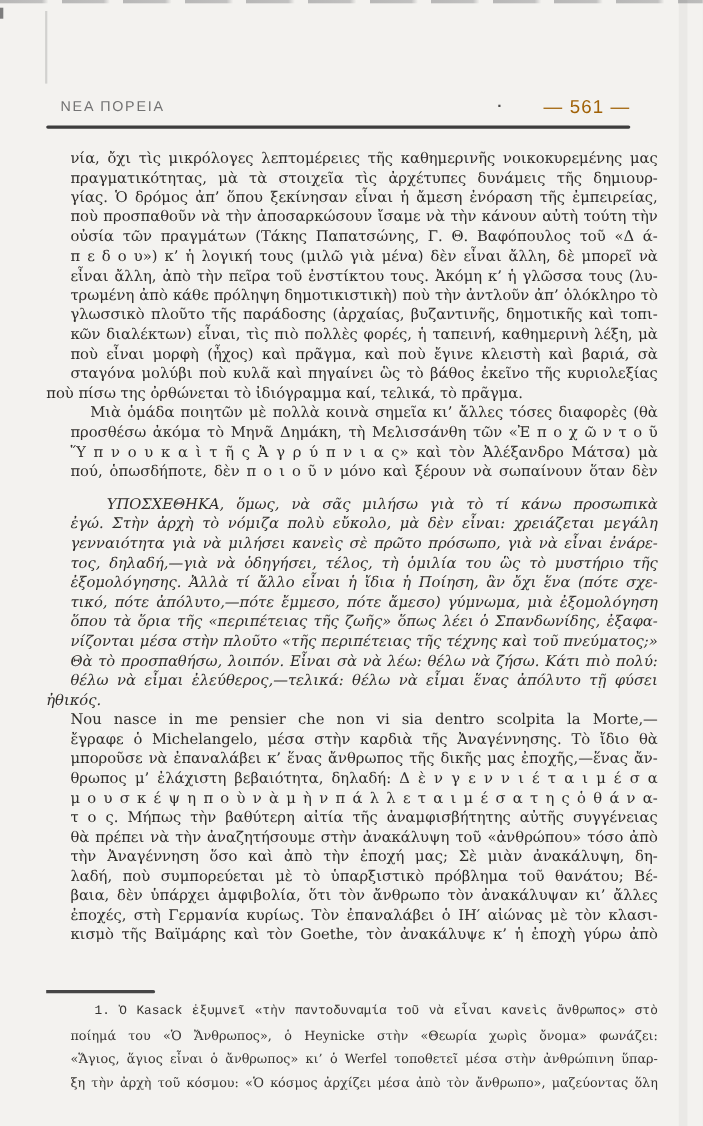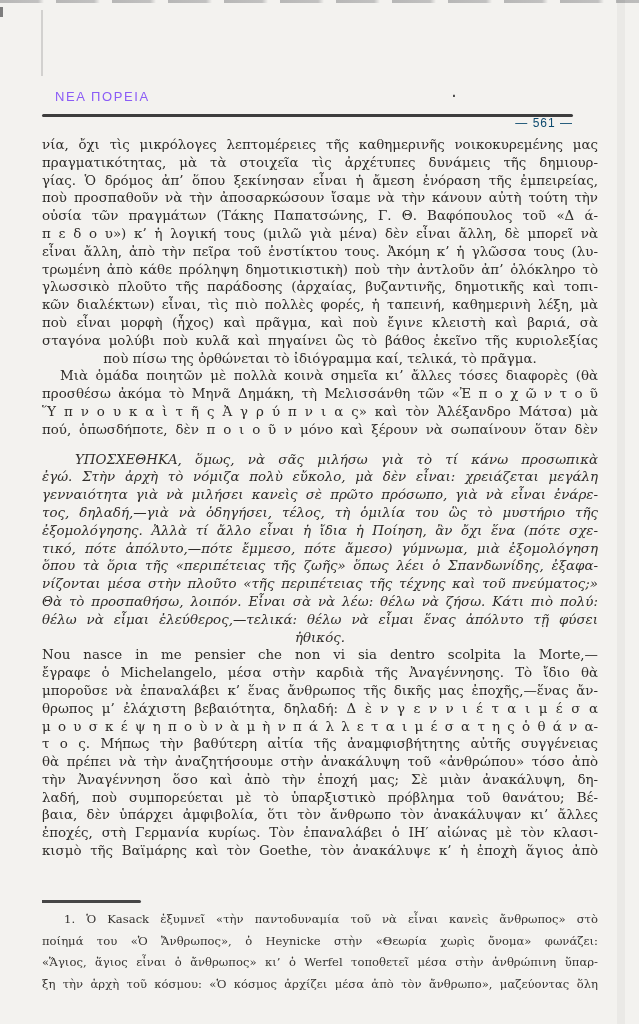--- a/index.html
+++ b/index.html
@@ -32,51 +32,51 @@
   }
   .right-shade {
     position: absolute; right: 14px; top: 0; width: 8px; height: 1024px;
     background: rgba(0,0,0,0.035);
   }
 
   
   .header-title {
     position: absolute; left: 55px; top: 89px;
     font-family: "Liberation Sans", sans-serif;
-    font-size: 13px; letter-spacing: 1.6px; color: #8b5cf6;
+    font-size: 13px; letter-spacing: 1.6px; color: #737373;
   }
   .header-dot {
     position: absolute; left: 452px; top: 88px;
     font-family: "Liberation Sans", sans-serif;
     font-size: 14px; font-weight: bold; color: #4a4a4a;
   }
   .header-pagenum {
     position: absolute; right: 66px; top: 88px;
     font-family: "Liberation Sans", sans-serif;
-    font-size: 12px; letter-spacing: 1px; color: #0c4a6e; margin-top: 28px;
+    font-size: 17px; letter-spacing: 1px; color: #a16207;
   }
   .header-rule {
     position: absolute; left: 42px; top: 114px; width: 531px; height: 2.5px;
     background: #3d3d3d; border-radius: 2px;
   }
 
   
   .bodytext {
     position: absolute; left: 42px; top: 136px; width: 556px;
     font-size: 13.4px;
   }
   .bodytext .line {
     height: 17.8px; line-height: 17.8px;
     white-space: nowrap;
-    text-align: center;
   }
   .line.just {
     white-space: normal;
     text-align: justify;
     text-align-last: justify;
+    margin-left: 22px;
   }
 
   
   .footnote-rule {
     position: absolute; left: 42px; top: 900px; width: 99px; height: 2.5px;
     background: #464646; border-radius: 0 2px 2px 0;
   }
   .footnote {
     position: absolute; left: 42px; top: 909px; width: 556px;
     font-size: 11.6px; color: #35322f;
@@ -141,27 +141,27 @@
         <div class="line just">ἔγραφε ὁ Michelangelo, μέσα στὴν καρδιὰ τῆς Ἀναγέννησης. Τὸ ἴδιο θὰ</div>
         <div class="line just">μποροῦσε νὰ ἐπαναλάβει κ’ ἕνας ἄνθρωπος τῆς δικῆς μας ἐποχῆς,—ἕνας ἄν-</div>
         <div class="line just">θρωπος μ’ ἐλάχιστη βεβαιότητα, δηλαδή: Δ ὲ ν γ ε ν ν ι έ τ α ι μ έ σ α</div>
         <div class="line just">μ ο υ σ κ έ ψ η π ο ὺ ν ὰ μ ὴ ν π ά λ λ ε τ α ι μ έ σ α τ η ς ὁ θ ά ν α-</div>
         <div class="line just">τ ο ς. Μήπως τὴν βαθύτερη αἰτία τῆς ἀναμφισβήτητης αὐτῆς συγγένειας</div>
         <div class="line just">θὰ πρέπει νὰ τὴν ἀναζητήσουμε στὴν ἀνακάλυψη τοῦ «ἀνθρώπου» τόσο ἀπὸ</div>
         <div class="line just">τὴν Ἀναγέννηση ὅσο καὶ ἀπὸ τὴν ἐποχή μας; Σὲ μιὰν ἀνακάλυψη, δη-</div>
         <div class="line just">λαδή, ποὺ συμπορεύεται μὲ τὸ ὑπαρξιστικὸ πρόβλημα τοῦ θανάτου; Βέ-</div>
         <div class="line just">βαια, δὲν ὑπάρχει ἀμφιβολία, ὅτι τὸν ἄνθρωπο τὸν ἀνακάλυψαν κι’ ἄλλες</div>
         <div class="line just">ἐποχές, στὴ Γερμανία κυρίως. Τὸν ἐπαναλάβει ὁ ΙΗ′ αἰώνας μὲ τὸν κλασι-</div>
-        <div class="line just">κισμὸ τῆς Βαϊμάρης καὶ τὸν Goethe, τὸν ἀνακάλυψε κ’ ἡ ἐποχὴ ἅγιος ἀπὸ</div>
+        <div class="line just">κισμὸ τῆς Βαϊμάρης καὶ τὸν Goethe, τὸν ἀνακάλυψε κ’ ἡ ἐποχὴ γύρω ἀπὸ</div>
       </div>
     </div>
 
   <div class="footnote-rule"></div>
   <div class="footnote">
       <div class="para">
-        <div class="line just" style="padding-left: 22px;">1. Ὁ Kasack ἐξυμνεῖ «τὴν παντοδυναμία τοῦ νὰ εἶναι κανεὶς ἄνθρωπος» στὸ</div>
+        <div class="line just" style="padding-left: 22px; font-family: Liberation Mono, monospace;">1. Ὁ Kasack ἐξυμνεῖ «τὴν παντοδυναμία τοῦ νὰ εἶναι κανεὶς ἄνθρωπος» στὸ</div>
         <div class="line just">ποίημά του «Ὁ Ἄνθρωπος», ὁ Heynicke στὴν «Θεωρία χωρὶς ὄνομα» φωνάζει:</div>
         <div class="line just">«Ἅγιος, ἅγιος εἶναι ὁ ἄνθρωπος» κι’ ὁ Werfel τοποθετεῖ μέσα στὴν ἀνθρώπινη ὕπαρ-</div>
         <div class="line just">ξη τὴν ἀρχὴ τοῦ κόσμου: «Ὁ κόσμος ἀρχίζει μέσα ἀπὸ τὸν ἄνθρωπο», μαζεύοντας ὅλη</div>
       </div>
     </div>
 
 </div>
 
 </body></html>

